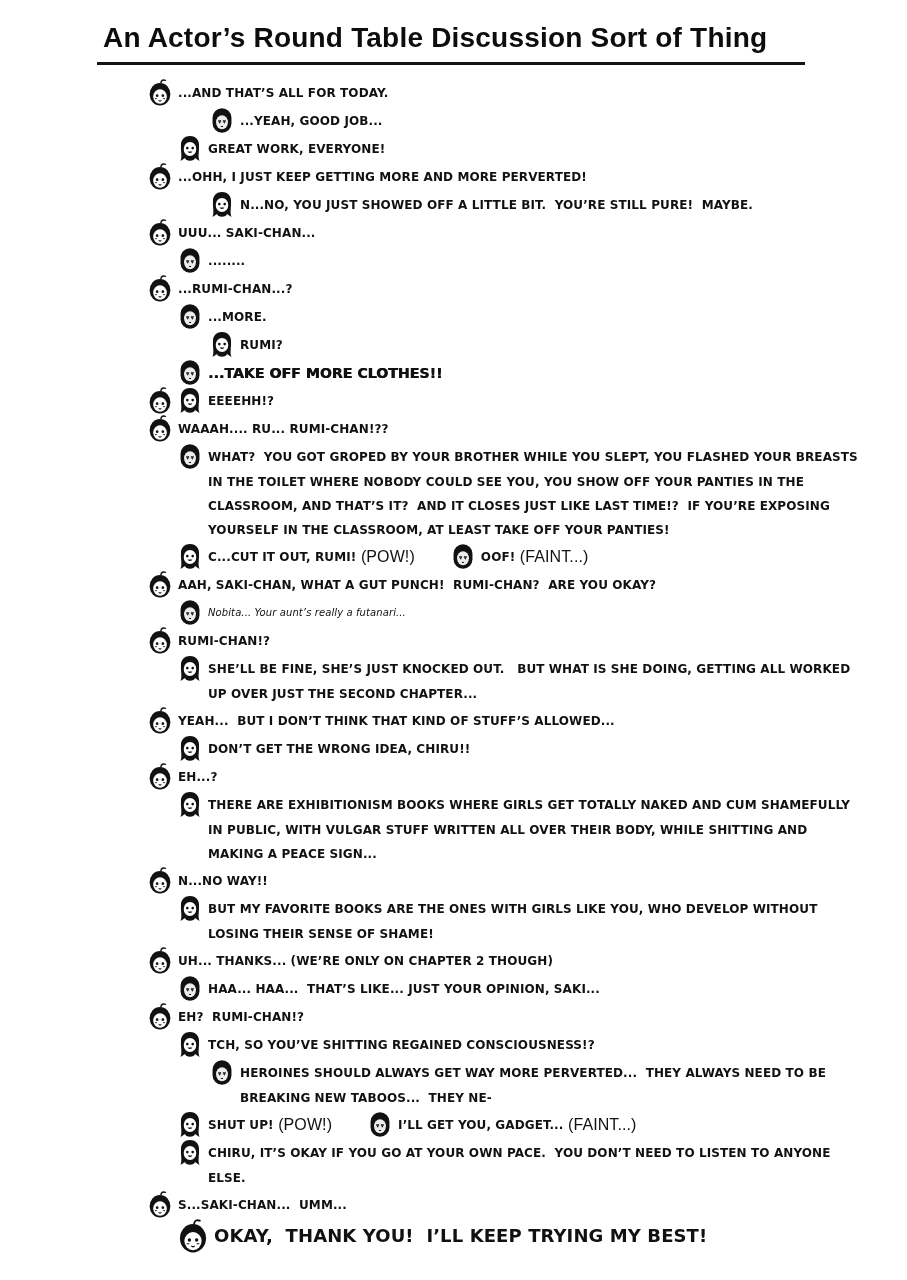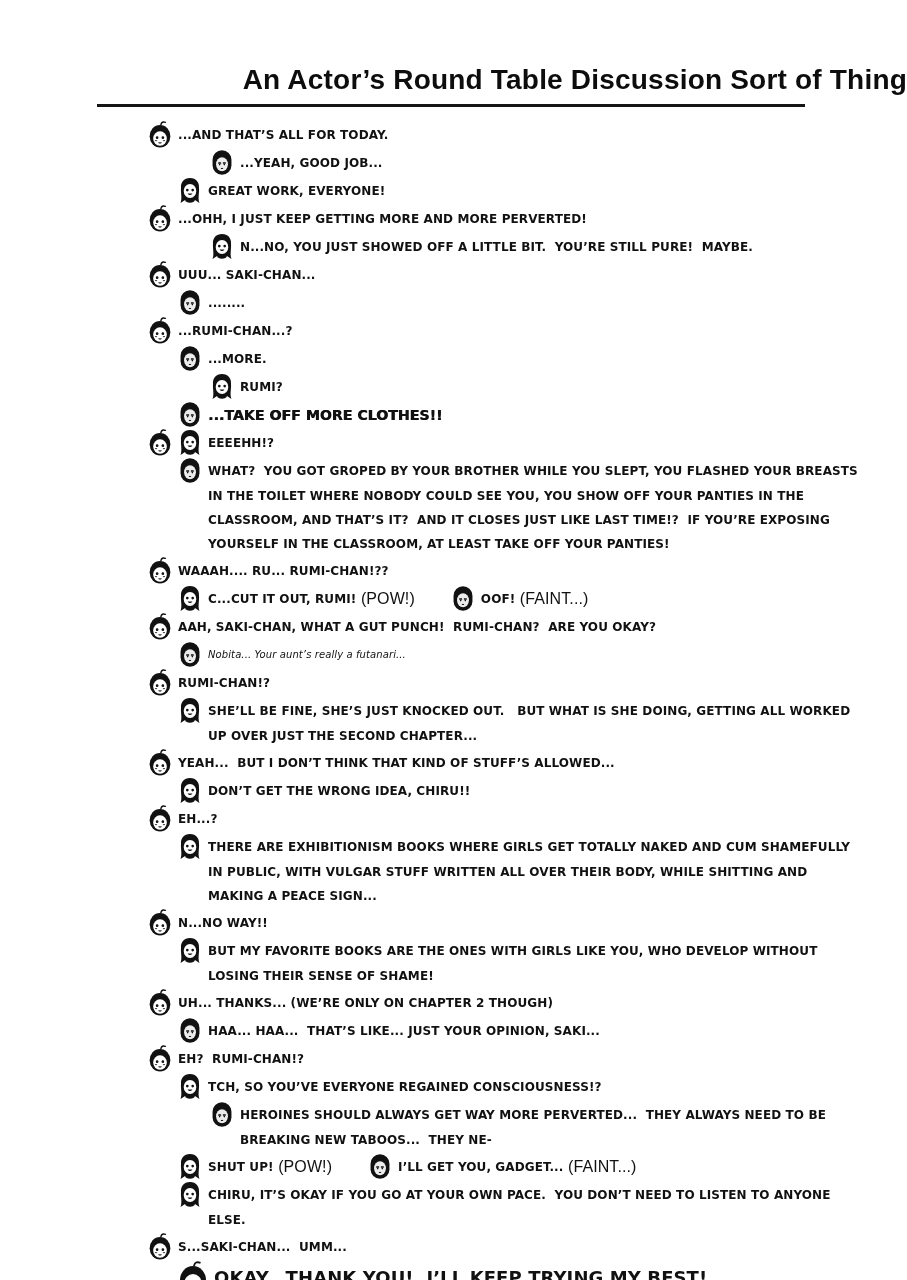--- a/index.html
+++ b/index.html
@@ -1,23 +1,23 @@
 <!DOCTYPE html>
 <html><head>
 <meta charset="utf-8">
 <style>
   html,body{margin:0;padding:0;}
   body{
     width:907px;height:1280px;overflow:hidden;background:#ffffff;color:#111;
     font-family:"DejaVu Sans",sans-serif;
   }
   .title{
-    margin:64px 0 0 103px;
+    margin:22px 0 0 103px;
     font-family:"Liberation Sans",sans-serif;
-    font-weight:bold;font-size:28px;letter-spacing:0.2px;color:#0d0d0d;text-align:right;
+    font-weight:bold;font-size:28px;letter-spacing:0.2px;color:#0d0d0d;
   }
   .rule{height:3px;width:708px;background:#151515;margin:8px 0 14px 97px;}
   #dialogue{margin-left:148px;padding-right:44px;}
   .row{padding-left:30px;margin-bottom:1px;min-height:27px;}
   .row.ind1{margin-left:30px;}
   .row.ind2{margin-left:62px;}
   .icon{display:inline-block;width:24px;height:27px;vertical-align:middle;margin-right:6px;}
   .row > .icon:first-child{margin-left:-30px;}
   .seg{vertical-align:middle;white-space:pre-wrap;font-weight:bold;font-size:12px;line-height:24px;letter-spacing:0.1px;}
   .seg.comic-em{}
@@ -95,26 +95,26 @@
         <use href="#sym-saki" xlink:href="#sym-saki"></use>
       </svg><span class="seg comic">RUMI?</span></div>
     <div class="row ind1"><svg class="icon" viewBox="0 0 26 30">
         <use href="#sym-rumi" xlink:href="#sym-rumi"></use>
       </svg><span class="seg comic-bold">...TAKE OFF MORE CLOTHES!!</span></div>
     <div class="row ind0"><svg class="icon" viewBox="0 0 26 30">
         <use href="#sym-chiru" xlink:href="#sym-chiru"></use>
       </svg><svg class="icon" viewBox="0 0 26 30">
         <use href="#sym-saki" xlink:href="#sym-saki"></use>
       </svg><span class="seg comic">EEEEHH!?</span></div>
+    <div class="row ind0"><svg class="icon" viewBox="0 0 26 30">
+        <use href="#sym-chiru" xlink:href="#sym-chiru"></use>
+      </svg><span class="seg comic">WAAAH.... RU... RUMI-CHAN!??</span></div>
     <div class="row ind1"><svg class="icon" viewBox="0 0 26 30">
         <use href="#sym-rumi" xlink:href="#sym-rumi"></use>
       </svg><span class="seg comic">WHAT?  YOU GOT GROPED BY YOUR BROTHER WHILE YOU SLEPT, YOU FLASHED YOUR BREASTS IN THE TOILET WHERE NOBODY COULD SEE YOU, YOU SHOW OFF YOUR PANTIES IN THE CLASSROOM, AND THAT’S IT?  AND IT CLOSES JUST LIKE LAST TIME!?  IF YOU’RE EXPOSING YOURSELF IN THE CLASSROOM, AT LEAST TAKE OFF YOUR PANTIES!</span></div>
-    <div class="row ind0"><svg class="icon" viewBox="0 0 26 30">
-        <use href="#sym-chiru" xlink:href="#sym-chiru"></use>
-      </svg><span class="seg comic">WAAAH.... RU... RUMI-CHAN!??</span></div>
     <div class="row ind1"><svg class="icon" viewBox="0 0 26 30">
         <use href="#sym-saki" xlink:href="#sym-saki"></use>
       </svg><span class="seg comic-em">C...CUT IT OUT, RUMI!</span><span class="seg plain"> (POW!)</span><span class="gap"></span><svg class="icon" viewBox="0 0 26 30">
         <use href="#sym-rumi" xlink:href="#sym-rumi"></use>
       </svg><span class="seg comic-em">OOF!</span><span class="seg plain"> (FAINT...)</span></div>
     <div class="row ind0"><svg class="icon" viewBox="0 0 26 30">
         <use href="#sym-chiru" xlink:href="#sym-chiru"></use>
       </svg><span class="seg comic">AAH, SAKI-CHAN, WHAT A GUT PUNCH!  RUMI-CHAN?  ARE YOU OKAY?</span></div>
     <div class="row ind1"><svg class="icon" viewBox="0 0 26 30">
         <use href="#sym-rumi" xlink:href="#sym-rumi"></use>
@@ -147,21 +147,21 @@
         <use href="#sym-chiru" xlink:href="#sym-chiru"></use>
       </svg><span class="seg comic">UH... THANKS... (WE’RE ONLY ON CHAPTER 2 THOUGH)</span></div>
     <div class="row ind1"><svg class="icon" viewBox="0 0 26 30">
         <use href="#sym-rumi" xlink:href="#sym-rumi"></use>
       </svg><span class="seg comic">HAA... HAA...  THAT’S LIKE... JUST YOUR OPINION, SAKI...</span></div>
     <div class="row ind0"><svg class="icon" viewBox="0 0 26 30">
         <use href="#sym-chiru" xlink:href="#sym-chiru"></use>
       </svg><span class="seg comic">EH?  RUMI-CHAN!?</span></div>
     <div class="row ind1"><svg class="icon" viewBox="0 0 26 30">
         <use href="#sym-saki" xlink:href="#sym-saki"></use>
-      </svg><span class="seg comic">TCH, SO YOU’VE EVERYONE REGAINED CONSCIOUSNESS!?</span></div>
+      </svg><span class="seg comic">TCH, SO YOU’VE SHITTING REGAINED CONSCIOUSNESS!?</span></div>
     <div class="row ind2"><svg class="icon" viewBox="0 0 26 30">
         <use href="#sym-rumi" xlink:href="#sym-rumi"></use>
       </svg><span class="seg comic">HEROINES SHOULD ALWAYS GET WAY MORE PERVERTED...  THEY ALWAYS NEED TO BE BREAKING NEW TABOOS...  THEY NE-</span></div>
     <div class="row ind1"><svg class="icon" viewBox="0 0 26 30">
         <use href="#sym-saki" xlink:href="#sym-saki"></use>
       </svg><span class="seg comic-em">SHUT UP!</span><span class="seg plain"> (POW!)</span><span class="gap"></span><svg class="icon" viewBox="0 0 26 30">
         <use href="#sym-rumi" xlink:href="#sym-rumi"></use>
       </svg><span class="seg comic-em">I’LL GET YOU, GADGET...</span><span class="seg plain"> (FAINT...)</span></div>
     <div class="row ind1"><svg class="icon" viewBox="0 0 26 30">
         <use href="#sym-saki" xlink:href="#sym-saki"></use>

